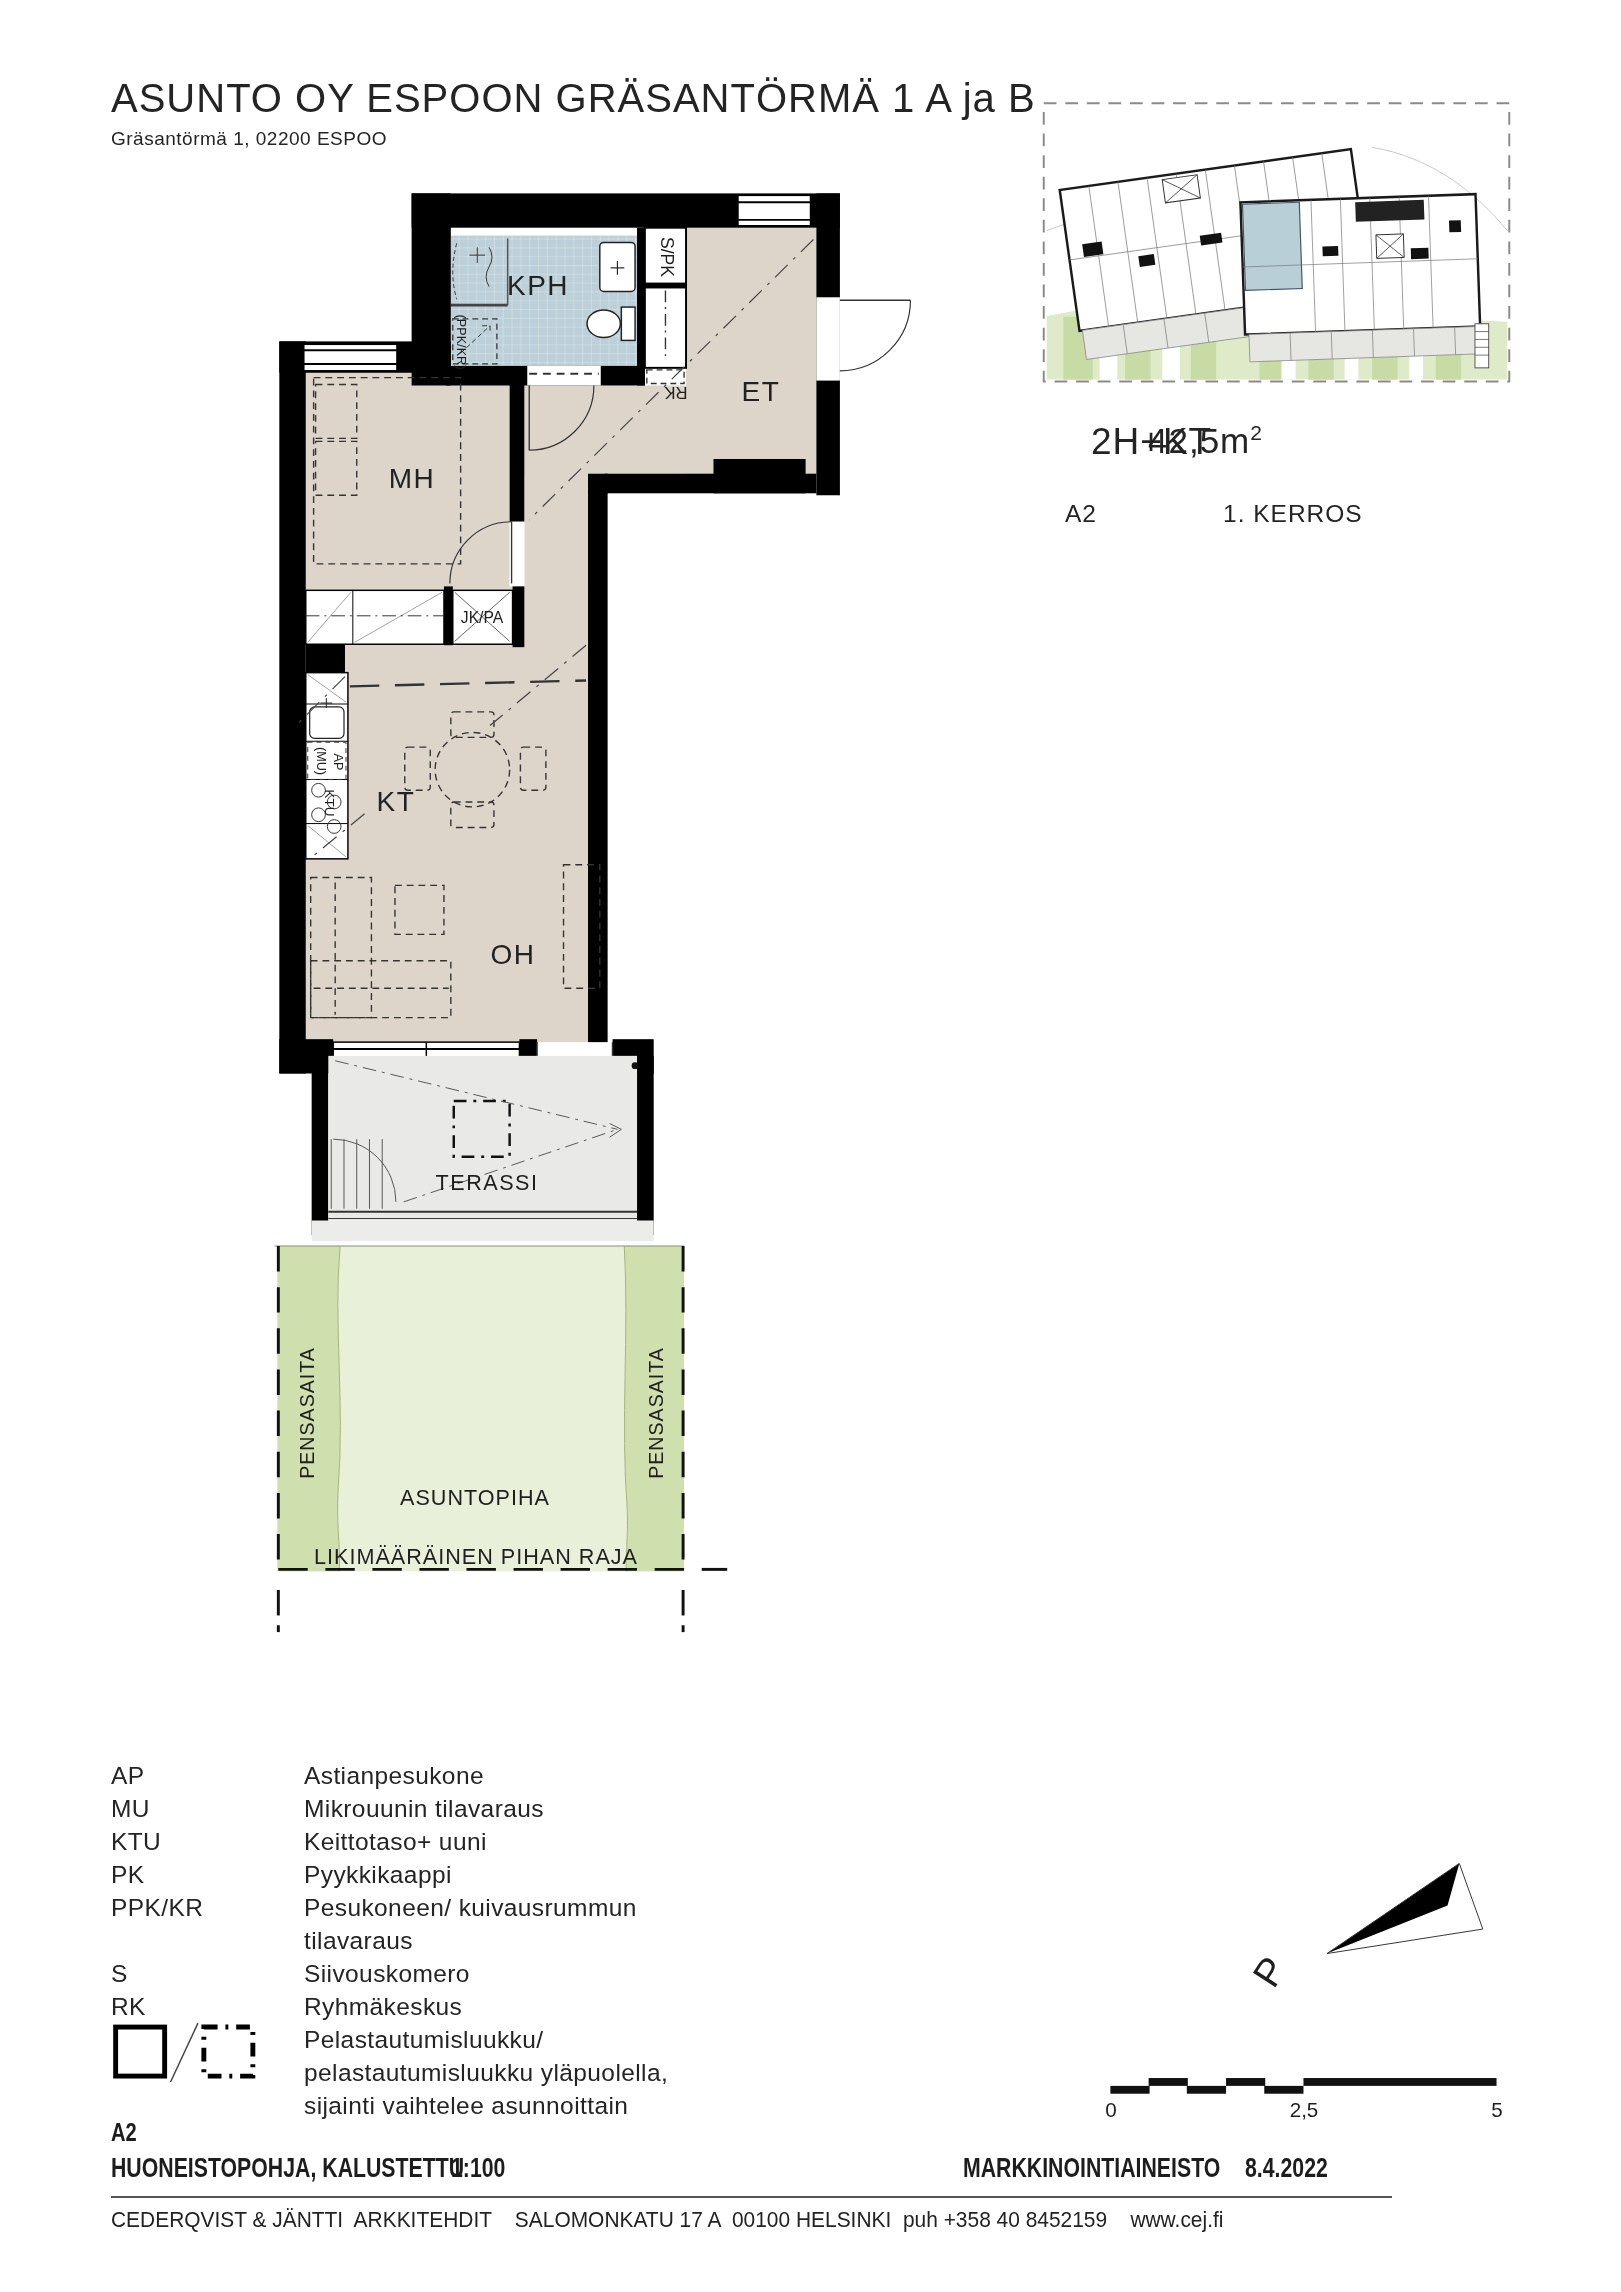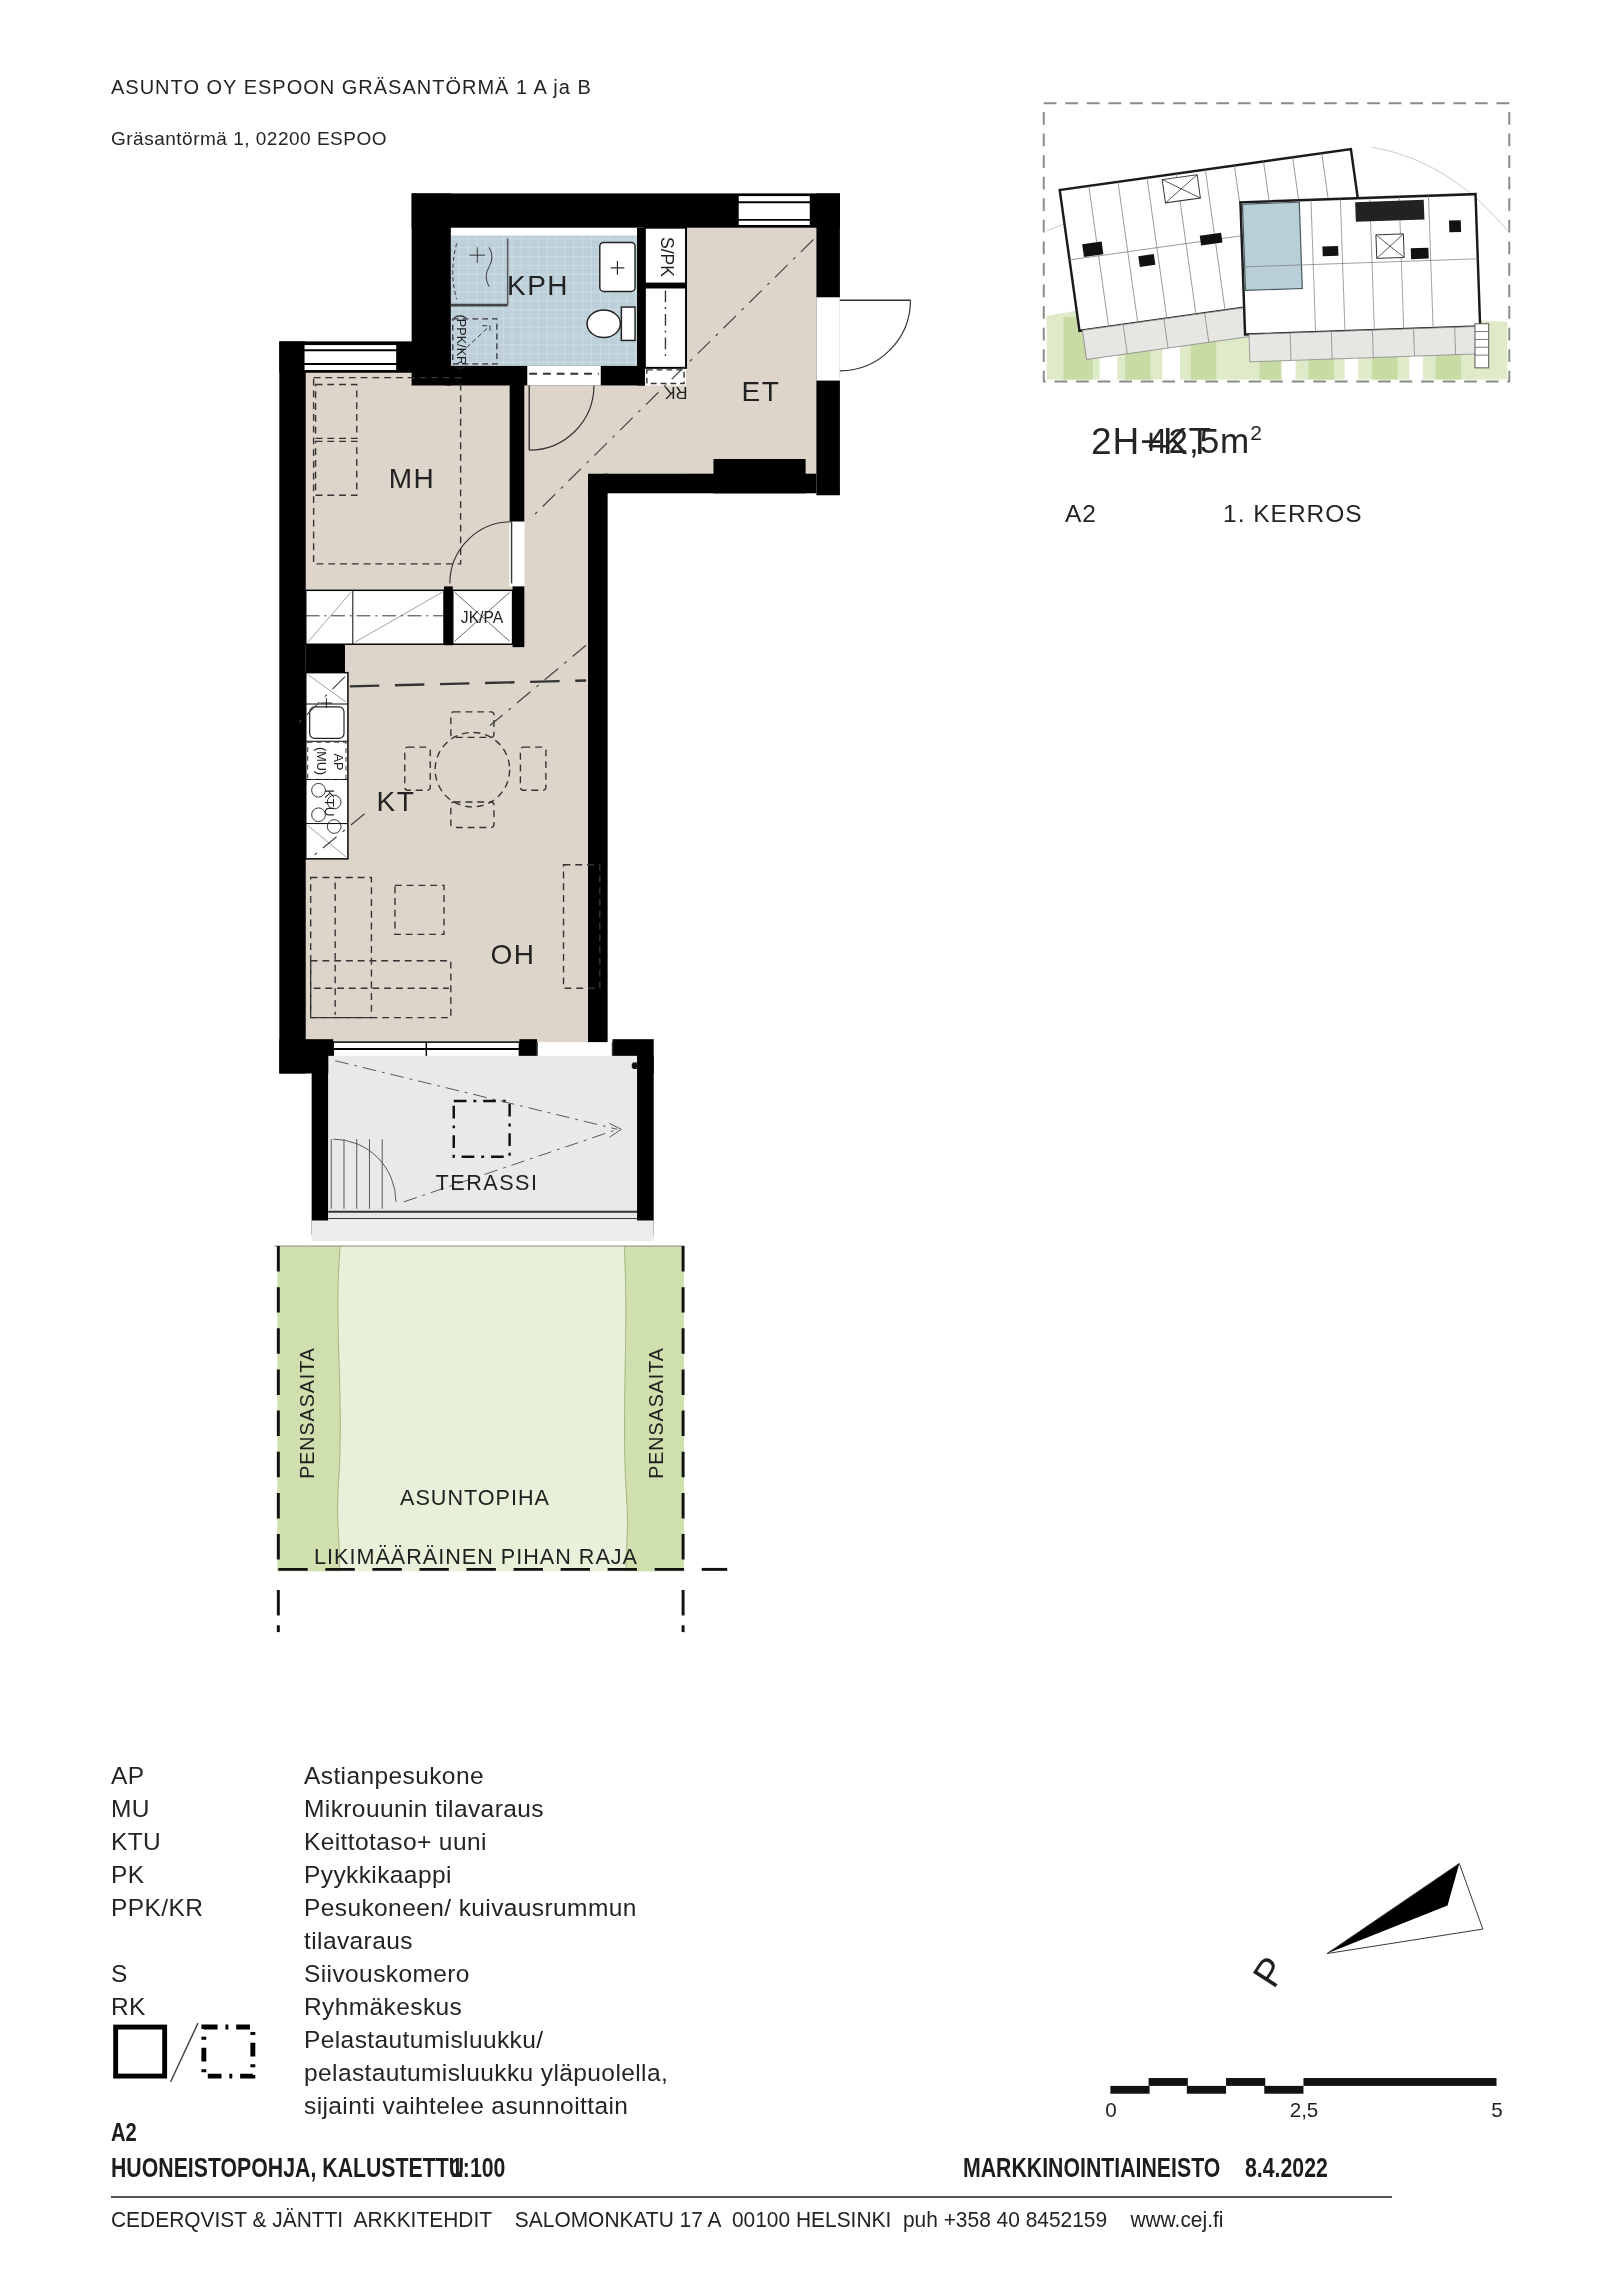--- a/index.html
+++ b/index.html
@@ -327,21 +327,21 @@
       <rect x="1290" y="2128" width="40" height="8"></rect>
     </g>
 
     <g fill="none" stroke="#000">
       <rect x="118" y="2068" width="50" height="50" stroke-width="5"></rect>
       <line x1="174" y1="2124" x2="202" y2="2064" stroke="#444" stroke-width="1.5"></line>
       <rect x="208" y="2068" width="50" height="50" stroke-width="5" stroke-dasharray="14 8 3 8"></rect>
     </g>
   </svg>
 
-  <div class="abs light" style="left:111px;top:76px;font-size:20px;">ASUNTO OY ESPOON GRÄSANTÖRMÄ 1 A ja B</div>
+  <div class="abs light" style="left:111px;top:76px;font-size:40px;">ASUNTO OY ESPOON GRÄSANTÖRMÄ 1 A ja B</div>
   <div class="abs light" style="left:111px;top:128px;font-size:19px;letter-spacing:0.5px;">Gräsantörmä 1, 02200 ESPOO</div>
 
   <div class="abs light" style="left:1091px;top:421px;font-size:37px;">2H+KT</div>
   <div class="abs light" style="left:1148px;top:421px;font-size:35px;"><span>42,5m</span><sup style="font-size:60%;">2</sup></div>
   <div class="abs light" style="left:1065px;top:500px;font-size:24.5px;">A2</div>
   <div class="abs light" style="left:1223px;top:500px;font-size:24.5px;">1. KERROS</div>
 
   <div class="lbl room" style="left:538px;top:286px;">KPH</div>
   <div class="lbl room" style="left:761px;top:392px;">ET</div>
   <div class="lbl room" style="left:412px;top:479px;">MH</div>

